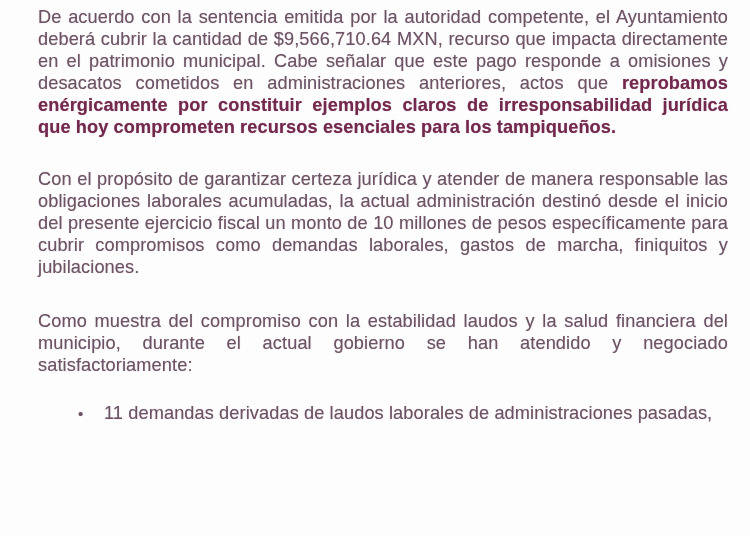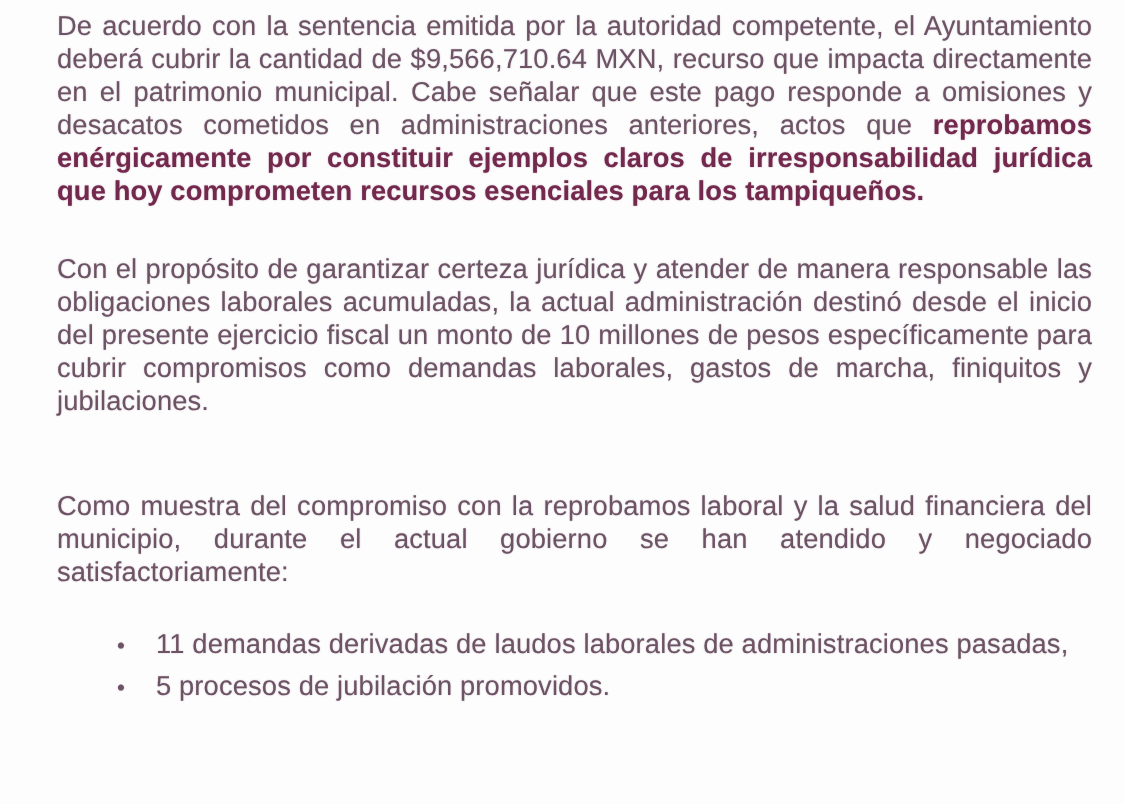--- a/index.html
+++ b/index.html
@@ -19,21 +19,21 @@
   .doc-text {
     font-size: 18.2px;
     line-height: 22px;
     color: #6d5365;
     text-align: justify;
     text-shadow: 0 0 1px rgba(109, 83, 101, 0.45);
     letter-spacing: 0.1px;
   }
   .para { margin: 0; }
   .para-1 { margin-bottom: 30px; }
-  .para-2 { margin-bottom: 48px; }
+  .para-2 { margin-bottom: 32px; }
   .para-3 { margin-bottom: 2px; }
   .bold-run {
     font-weight: 700;
     color: #73294e;
     text-shadow: 0 0 1px rgba(115, 41, 78, 0.5);
   }
   .bullet-list { list-style: none; margin-top: 26px; }
   .bullet-item {
     text-align: justify;
     text-indent: 40px;
@@ -50,21 +50,20 @@
 </head>
 <body>
 
 <div class="page">
   <div class="doc-text">
 
     <p class="para para-1"><span>De acuerdo con la sentencia emitida por la autoridad competente, el Ayuntamiento deberá cubrir la cantidad de $9,566,710.64 MXN, recurso que impacta directamente en el patrimonio municipal. Cabe señalar que este pago responde a omisiones y desacatos cometidos en administraciones anteriores, actos que </span><span class="bold-run">reprobamos enérgicamente por constituir ejemplos claros de irresponsabilidad jurídica que hoy comprometen recursos esenciales para los tampiqueños.</span></p>
 
     <p class="para para-2">Con el propósito de garantizar certeza jurídica y atender de manera responsable las obligaciones laborales acumuladas, la actual administración destinó desde el inicio del presente ejercicio fiscal un monto de 10 millones de pesos específicamente para cubrir compromisos como demandas laborales, gastos de marcha, finiquitos y jubilaciones.</p>
 
-    <p class="para para-3">Como muestra del compromiso con la reprobamos laboral y la salud financiera del municipio, durante el actual gobierno se han atendido y negociado satisfactoriamente:</p>
+    <p class="para para-3">Como muestra del compromiso con la estabilidad laudos y la salud financiera del municipio, durante el actual gobierno se han atendido y negociado satisfactoriamente:</p>
 
     <ul class="bullet-list">
       <li class="bullet-item"><span class="bullet-marker">•</span><span>11 demandas derivadas de laudos laborales de administraciones pasadas,</span></li>
-      <li class="bullet-item"><span class="bullet-marker">•</span><span>5 procesos de jubilación promovidos.</span></li>
     </ul>
 
   </div>
 </div>
 
 </body></html>

